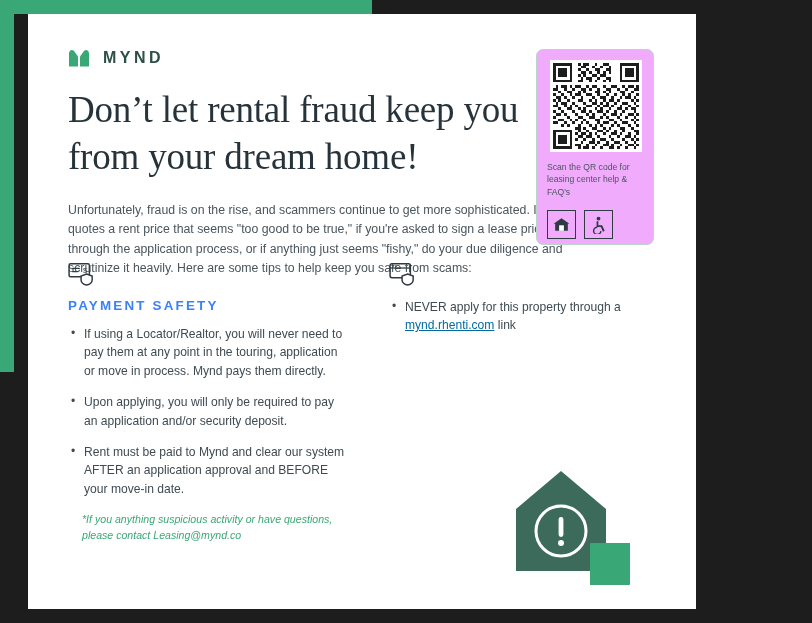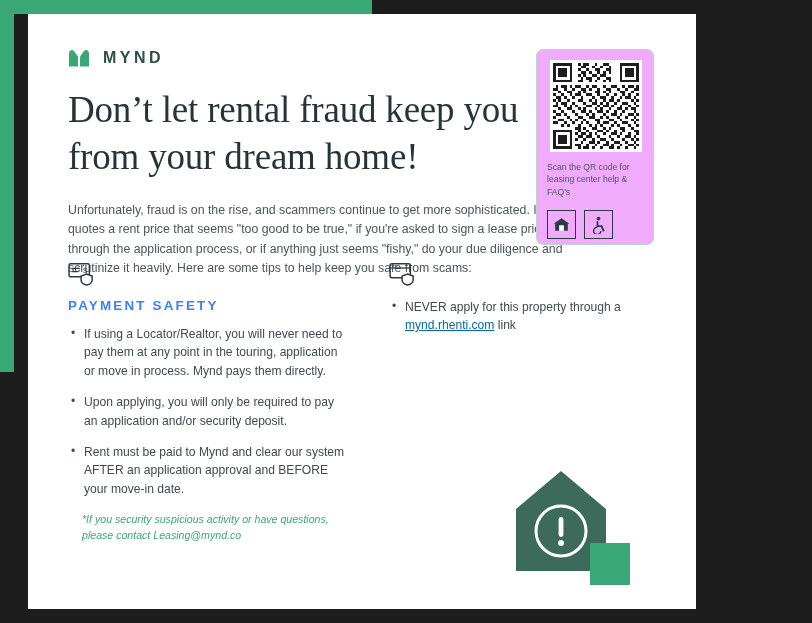--- a/index.html
+++ b/index.html
@@ -511,21 +511,21 @@
             <text x="16" y="12" font-size="8" fill="#2f3b42" font-family="Liberation Sans, sans-serif">$</text>
             <path d="M20 13 l6 2.2 v4.2 c0 3-3 4.8-6 5.6 -3-0.8-6-2.6-6-5.6 v-4.2 z" fill="#ffffff" stroke="#2f3b42" stroke-width="1.6"></path>
           </svg>
         </div>
         <h2 class="col-title">PAYMENT SAFETY</h2>
         <ul class="tips">
           <li>If using a Locator/Realtor, you will never need to pay them at any point in the touring, application or move in process. Mynd pays them directly.</li>
           <li>Upon applying, you will only be required to pay an application and/or security deposit.</li>
           <li>Rent must be paid to Mynd and clear our system AFTER an application approval and BEFORE your move-in date.</li>
         </ul>
-        <p class="footnote">*If you security suspicious activity or have questions, please contact Leasing@mynd.co</p>
+        <p class="footnote">*If you anything suspicious activity or have questions, please contact Leasing@mynd.co</p>
       </div>
 
       <div class="col">
         <div class="col-icon">
           <svg width="28" height="24" viewBox="0 0 30 26" xmlns="http://www.w3.org/2000/svg">
             <rect x="1" y="2" width="22" height="15" rx="2" fill="none" stroke="#2f3b42" stroke-width="1.6"></rect>
             <path d="M1 6.5 h22" stroke="#2f3b42" stroke-width="1.4"></path>
             <circle cx="4.4" cy="4.3" r="0.9" fill="#2f3b42"></circle>
             <circle cx="7.2" cy="4.3" r="0.9" fill="#2f3b42"></circle>
             <path d="M20 13 l6 2.2 v4.2 c0 3-3 4.8-6 5.6 -3-0.8-6-2.6-6-5.6 v-4.2 z" fill="#ffffff" stroke="#2f3b42" stroke-width="1.6"></path>

